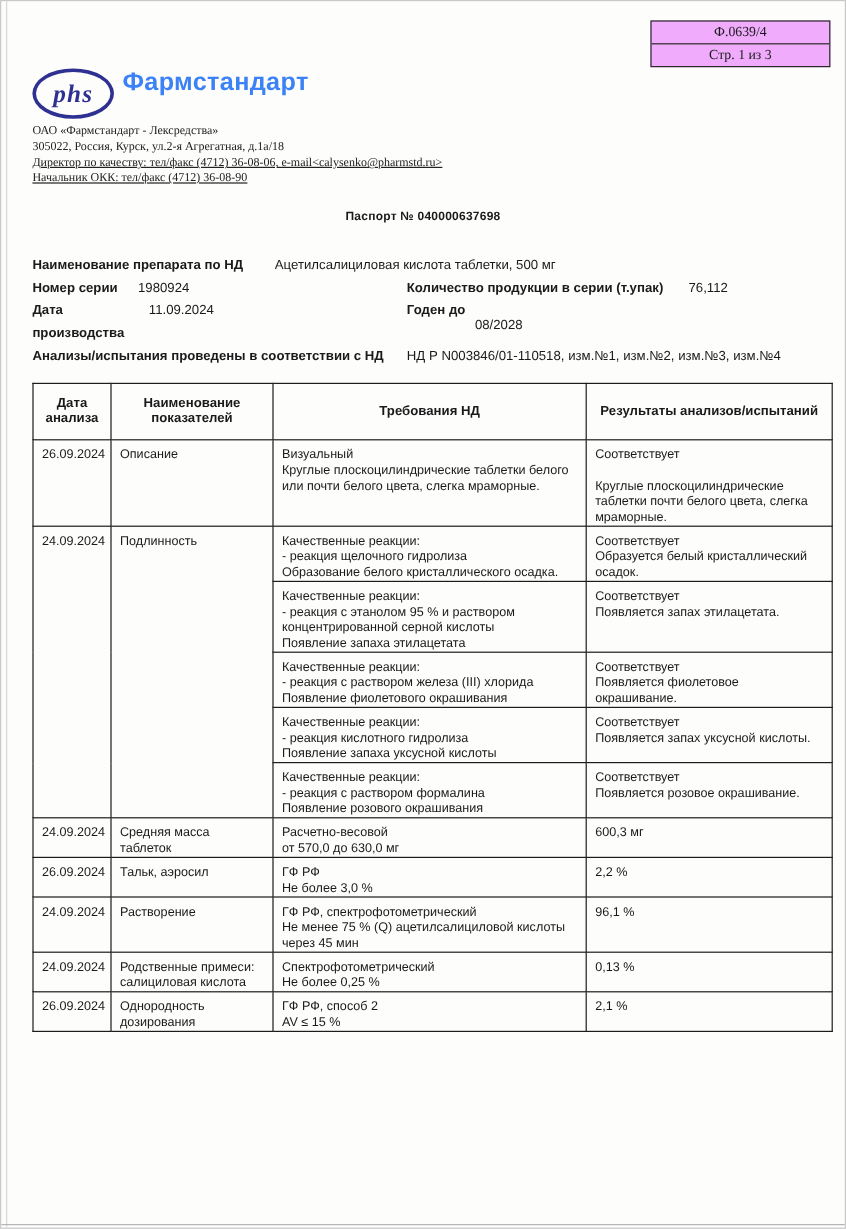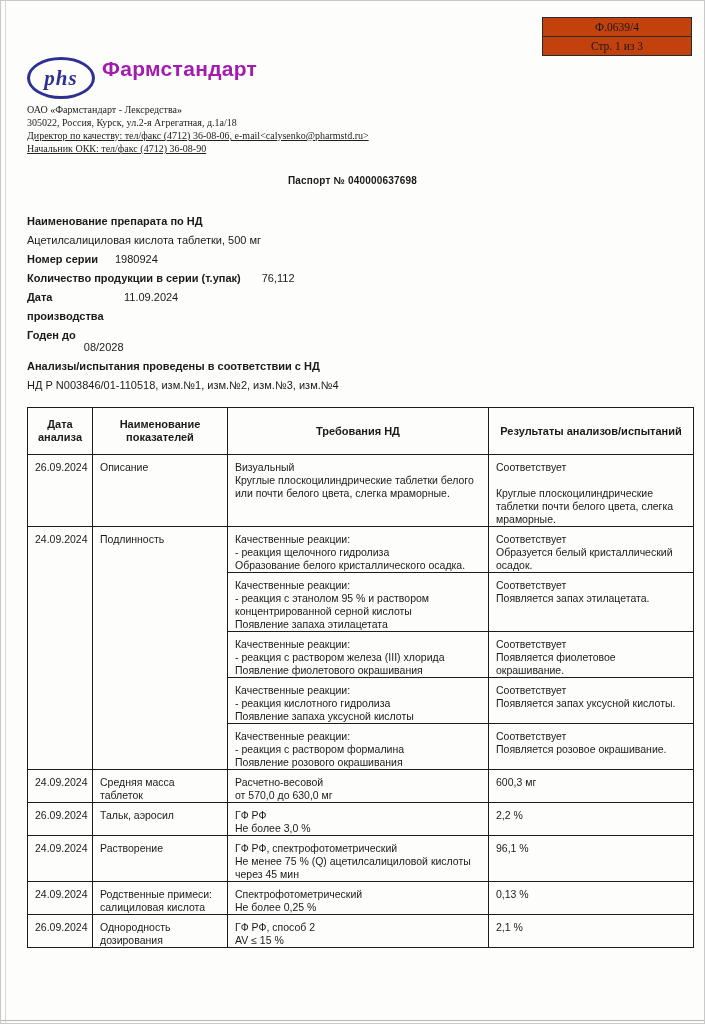--- a/index.html
+++ b/index.html
@@ -9,44 +9,44 @@
     border:1px solid #c9c9c9;overflow:hidden;
     font-family:"Liberation Sans",sans-serif;color:#1a1a1a;
   }
   .scan-edge-left{position:absolute;left:4px;top:0;bottom:0;width:1px;background:#d8d8d8;}
   .scan-edge-bottom{position:absolute;left:0;right:0;bottom:2px;height:1px;background:#b5b5b5;}
 
   
   .form-box{
     position:absolute;top:16px;right:12px;width:148px;
     border:1px solid #2a2a2a;font-family:"Liberation Serif",serif;
-    font-size:11.5px;text-align:center;background:#c2410c;
+    font-size:11.5px;text-align:center;background:#f0abfc;
   }
   .form-box .cell{padding:1px 2px;line-height:16px;}
   .form-box .cell + .cell{border-top:1px solid #2a2a2a;}
 
   
   .logo-row{display:flex;align-items:flex-start;margin:56px 0 4px 26px;}
   .phs-mark{
     width:62px;height:36px;border:3px solid #2e3192;border-radius:50%;
     display:flex;align-items:center;justify-content:center;
     color:#2e3192;font-family:"Liberation Serif",serif;
     font-style:italic;font-weight:bold;font-size:21px;margin-right:7px;
     letter-spacing:1px;
   }
-  .brand{color:#a21caf;font-weight:bold;font-size:21px;letter-spacing:.3px;}
+  .brand{color:#3b82f6;font-weight:bold;font-size:21px;letter-spacing:.3px;}
 
   .company-lines{margin:4px 0 0 26px;font-family:"Liberation Serif",serif;font-size:10px;line-height:13px;color:#222;}
   .company-lines .cline:nth-child(n+3){text-decoration:underline;}
 
   .page-title{text-align:center;font-weight:bold;font-size:10px;margin-top:20px;letter-spacing:.2px;}
 
   
   .fields{margin:26px 13px 0 26px;font-size:11px;line-height:19px;}
-  .frow{display:flex;flex-direction:column;}
+  .frow{display:flex;}
   .flbl{font-weight:bold;flex-shrink:0;}
   .w202{width:202px;}
   .w88{width:88px;}
   .w97{width:97px;}
   .left{display:flex;width:312px;flex-shrink:0;}
   .right{display:flex;flex:1;}
   .ml24{margin-left:21px;}
   .ml8{margin-left:8px;margin-top:12px;}
 
   

